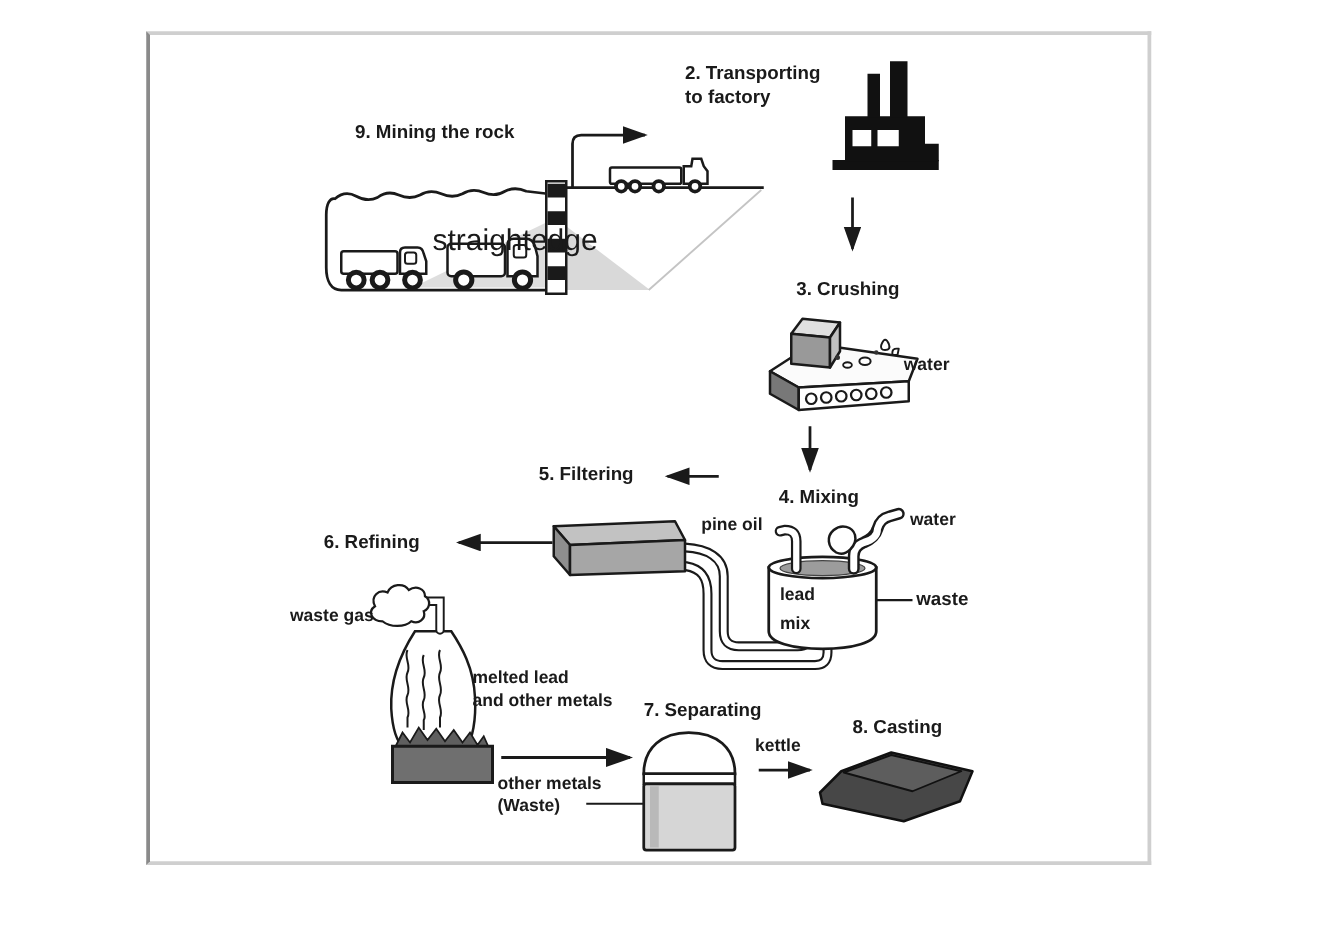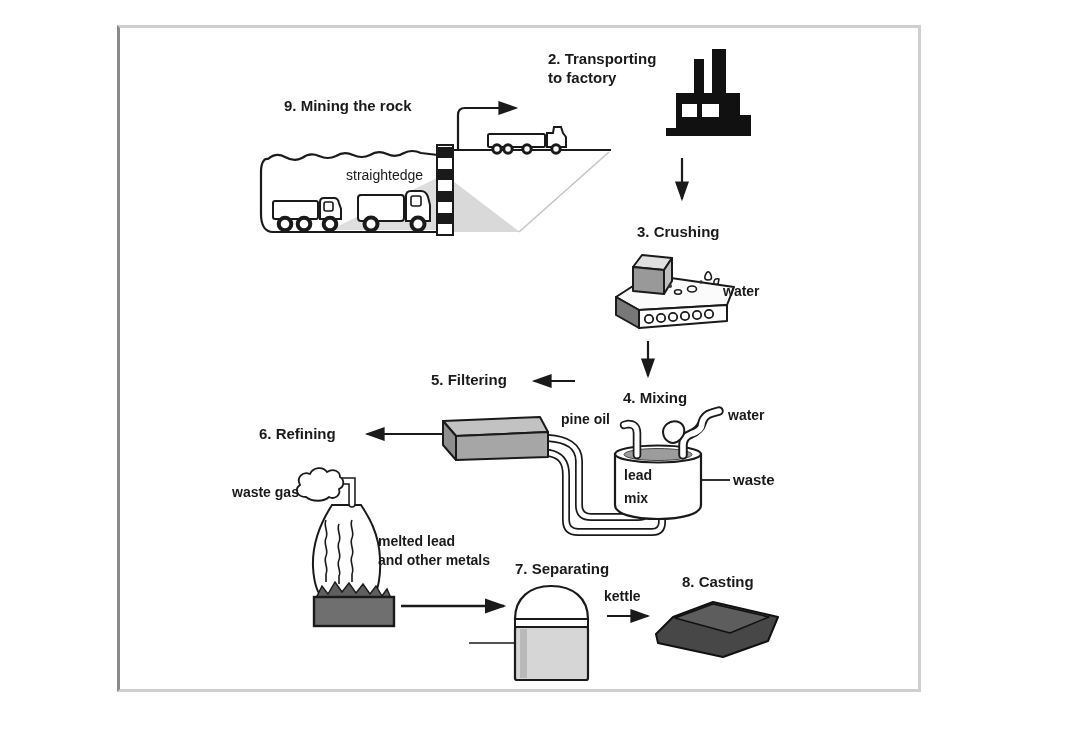--- a/index.html
+++ b/index.html
@@ -5,21 +5,21 @@
   html,body{margin:0;padding:0;background:#fff;}
   .stage{position:relative;width:1070px;height:743px;background:#ffffff;overflow:hidden;
          font-family:"Liberation Sans",sans-serif;color:#1a1a1a;}
   .frame{position:absolute;left:117px;top:25px;width:798px;height:661px;background:#ffffff;
          border:3px solid #cfcfcf;border-left-color:#8a8a8a;}
   .frame svg{position:absolute;left:0;top:0;}
   .lbl{position:absolute;font-weight:700;font-size:15px;line-height:1.25;color:#1a1a1a;
        white-space:pre-line;}
   .s14{font-size:14px;}
   .ctr{text-align:left;}
-  .reg{font-weight:400;font-size:14px;}
+  .reg{font-weight:400;font-size:24px;margin-top:11px;}
 </style>
 </head>
 <body>
 
 <div class="stage">
   <div class="frame">
 
     <svg width="798" height="661" viewBox="0 0 798 661">
       <defs>
         <marker id="arr" markerWidth="11" markerHeight="9" refX="8" refY="3.2" orient="auto" markerUnits="strokeWidth">
@@ -187,16 +187,18 @@
     <div class="lbl reg" style="left:226px;top:139px">straightedge</div>
     <div class="lbl s14" style="left:603px;top:255px">water</div>
     <div class="lbl s14" style="left:441px;top:383px">pine oil</div>
     <div class="lbl s14" style="left:608px;top:379px">water</div>
     <div class="lbl s14 ctr" style="left:504px;top:436px;width:68px;line-height:1.65">lead
 mix</div>
     <div class="lbl" style="left:613px;top:443px">waste</div>
     <div class="lbl s14" style="left:112px;top:456px">waste gas</div>
     <div class="lbl s14 ctr" style="left:258px;top:504px;width:142px;line-height:1.38">melted lead
 and other metals</div>
+    <div class="lbl s14 ctr" style="left:278px;top:589px;width:102px;line-height:1.32">other metals
+(Waste)</div>
     <div class="lbl s14" style="left:484px;top:560px">kettle</div>
 
   </div>
 </div>
 
 </body></html>

